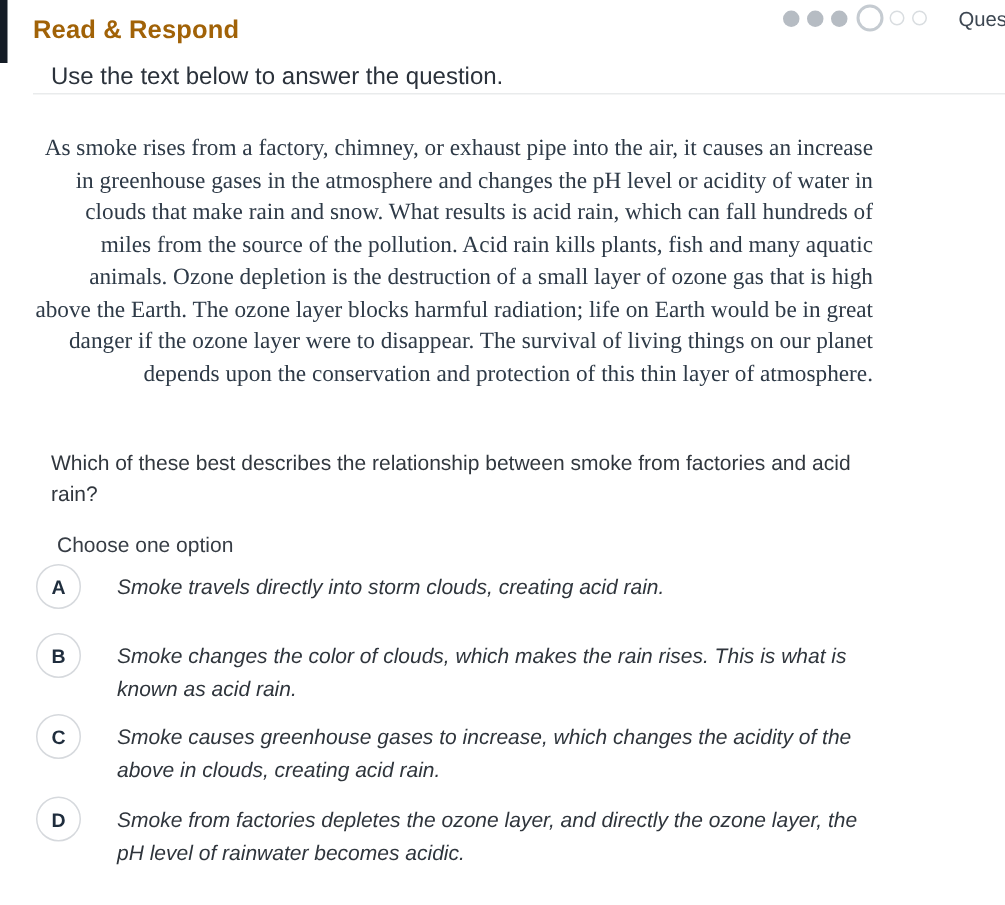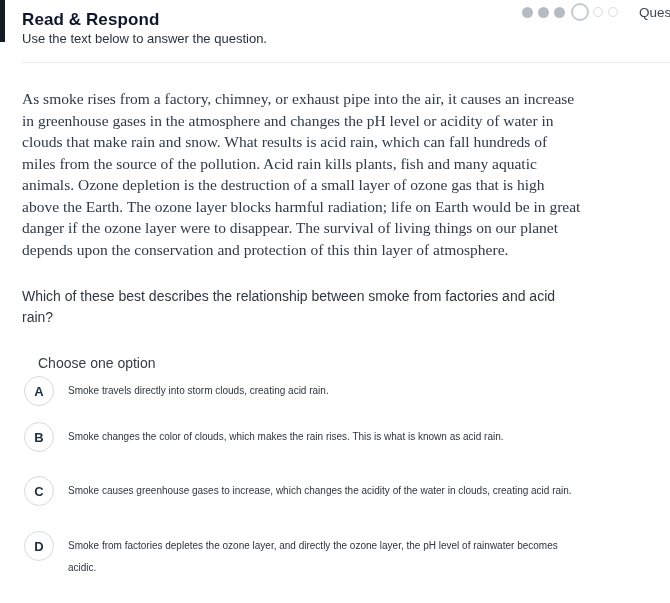--- a/index.html
+++ b/index.html
@@ -22,21 +22,21 @@
     left: 0; top: 0;
     width: 5px; height: 42px;
     background: #141c26;
   }
   .title {
     position: absolute;
     left: 22px; top: -2px;
     font-size: 17px;
     line-height: 22px;
     font-weight: bold;
-    color: #0f172a;
+    color: #a16207;
     letter-spacing: 0.1px;
   }
   .progress {
     position: absolute;
     left: 522px; top: 2px;
     height: 20px;
     display: flex;
     align-items: center;
   }
   .dot {
@@ -62,45 +62,46 @@
   }
   .progress-label {
     margin-left: 16px;
     font-size: 13.5px;
     color: #3d4752;
     white-space: nowrap;
   }
   .instruction {
     position: absolute;
     left: 22px; top: 31px;
-    margin: 0;
-    font-size: 13px;
+    margin: 12px;
+    font-size: 16px;
     color: #2b323b;
   }
   .divider {
     position: absolute;
     left: 22px; right: 0; top: 62px;
     height: 1px;
     background: #e9ebec;
   }
   .passage {
     position: absolute;
     left: 22px; top: 88px;
     width: 560px;
     margin: 0;
     font-family: "Liberation Serif", serif;
     font-size: 15.5px;
     line-height: 21.5px;
     color: #2e3a47;
+    text-align: right;
   }
   .question {
     position: absolute;
     left: 22px; top: 286px;
     width: 540px;
-    margin: 0;
+    margin: 12px;
     font-size: 14px;
     line-height: 21px;
     color: #31373e;
   }
   .choose-label {
     position: absolute;
     left: 22px; top: 339px;
     margin: 16px;
     font-size: 14px;
     color: #373d45;
@@ -124,26 +125,27 @@
     box-sizing: border-box;
     display: flex;
     align-items: center;
     justify-content: center;
     flex-shrink: 0;
     font-size: 13px;
     font-weight: bold;
     color: #1f2d3d;
   }
   .option-text {
-    margin-left: 14px;
+    margin-left: 24px;
     padding-top: 4px;
     max-width: 505px;
-    font-size: 10px;
+    font-size: 14px;
     line-height: 22px;
     color: #2f353c;
+    font-style: italic;
   }
 </style>
 </head>
 <body>
 
 <div class="page">
 
   <div class="left-edge-bar"></div>
 
   <h1 class="title">Read &amp; Respond</h1>
@@ -173,21 +175,21 @@
     <span class="option-text">Smoke travels directly into storm clouds, creating acid rain.</span>
   </div>
 
   <div class="option-row b">
     <span class="option-circle">B</span>
     <span class="option-text">Smoke changes the color of clouds, which makes the rain rises. This is what is known as acid rain.</span>
   </div>
 
   <div class="option-row c">
     <span class="option-circle">C</span>
-    <span class="option-text">Smoke causes greenhouse gases to increase, which changes the acidity of the water in clouds, creating acid rain.</span>
+    <span class="option-text">Smoke causes greenhouse gases to increase, which changes the acidity of the above in clouds, creating acid rain.</span>
   </div>
 
   <div class="option-row d">
     <span class="option-circle">D</span>
     <span class="option-text">Smoke from factories depletes the ozone layer, and directly the ozone layer, the pH level of rainwater becomes acidic.</span>
   </div>
 
 </div>
 
 </body></html>

